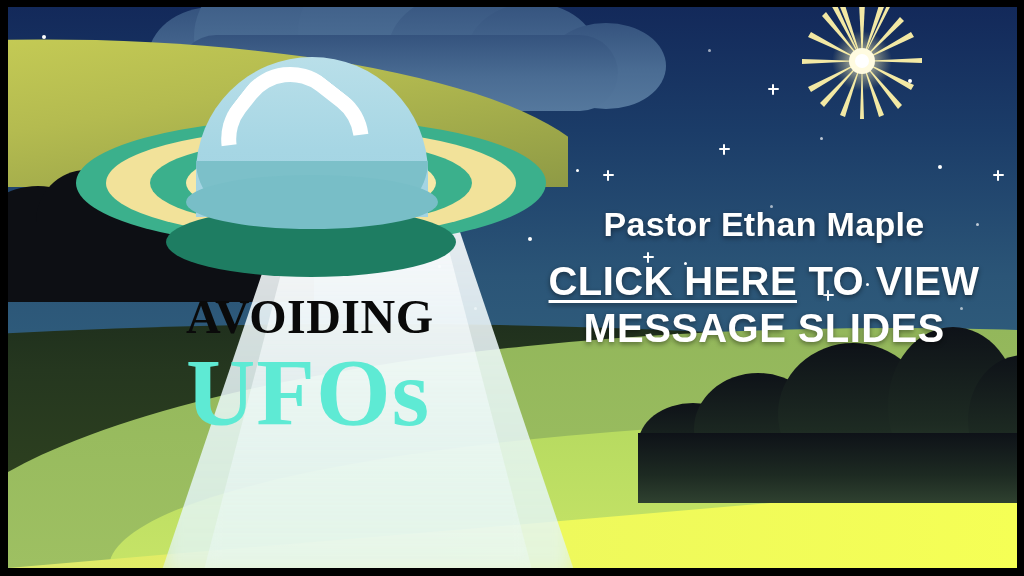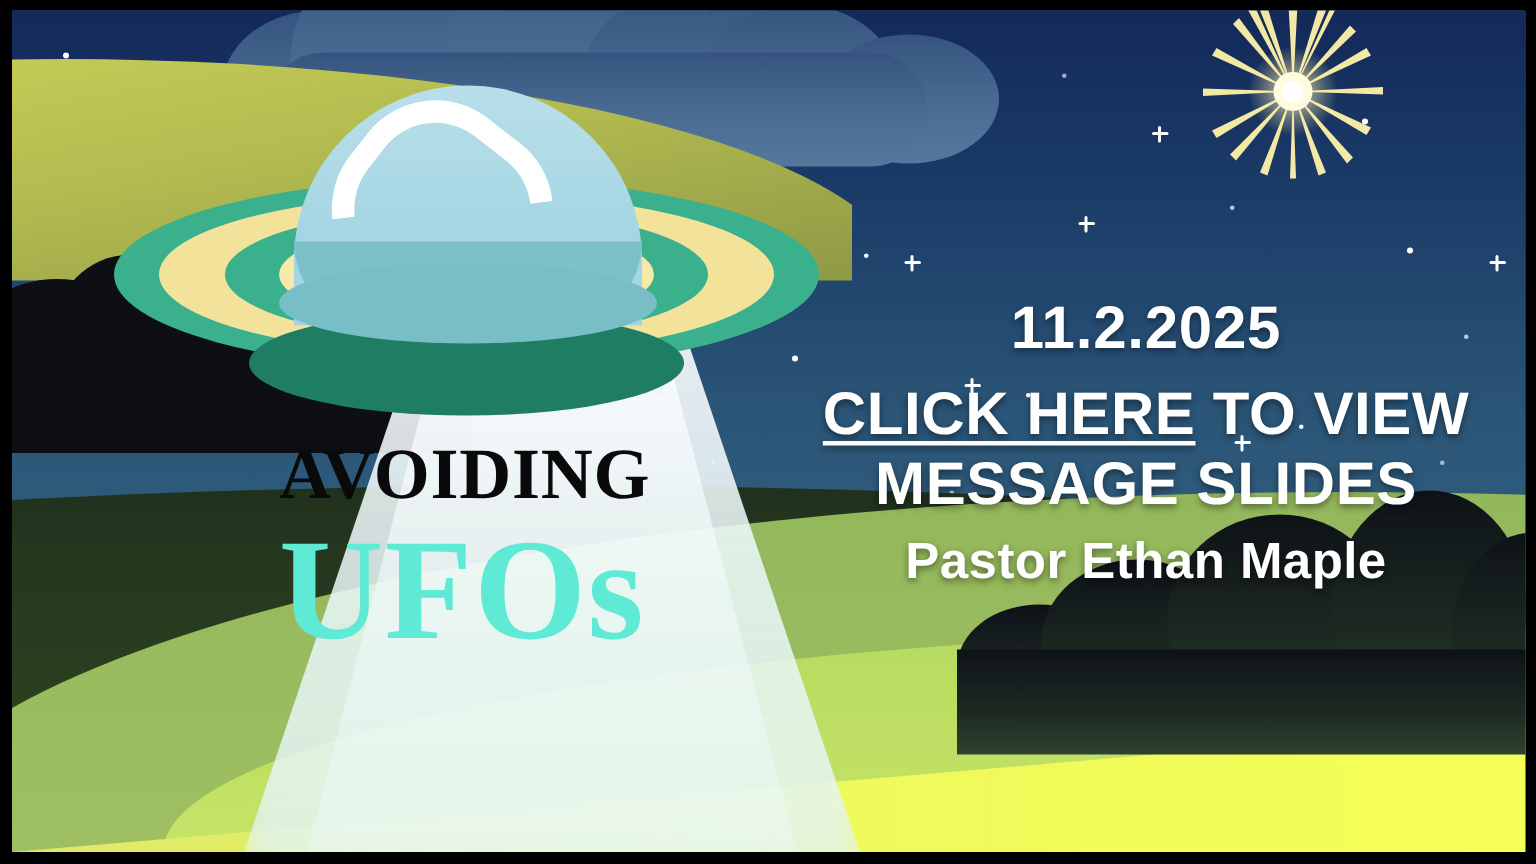--- a/index.html
+++ b/index.html
@@ -230,22 +230,21 @@
       <div id="dome-base"></div>
       <div id="dome-hl"></div>
     </div>
 
     <div id="title-block">
       <div id="title-line1">AVOIDING</div>
       <div id="title-line2">UFOs</div>
     </div>
 
     <div id="info">
-      <div id="date-line">11.2.2025</div>
+      <div id="pastor-line">Pastor Ethan Maple</div>
       <div id="link-block">
         <div id="link-l1"><span class="u">CLICK HERE</span><span> TO VIEW</span></div>
         <span id="link-l2">MESSAGE SLIDES</span>
       </div>
-      <div id="pastor-line">Pastor Ethan Maple</div>
     </div>
 
   </div>
 </div>
 
 </body></html>

